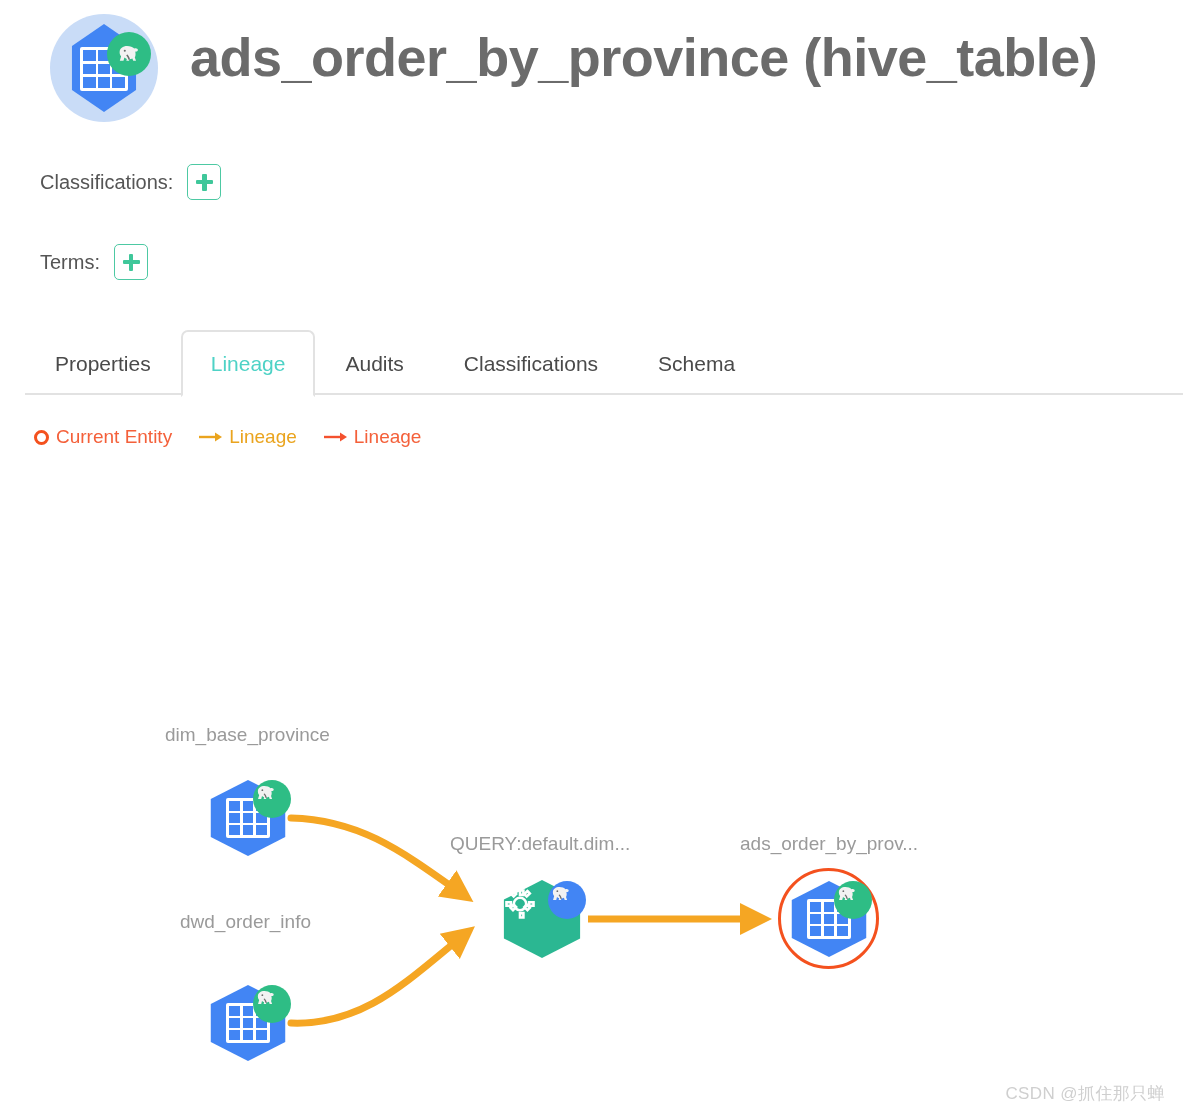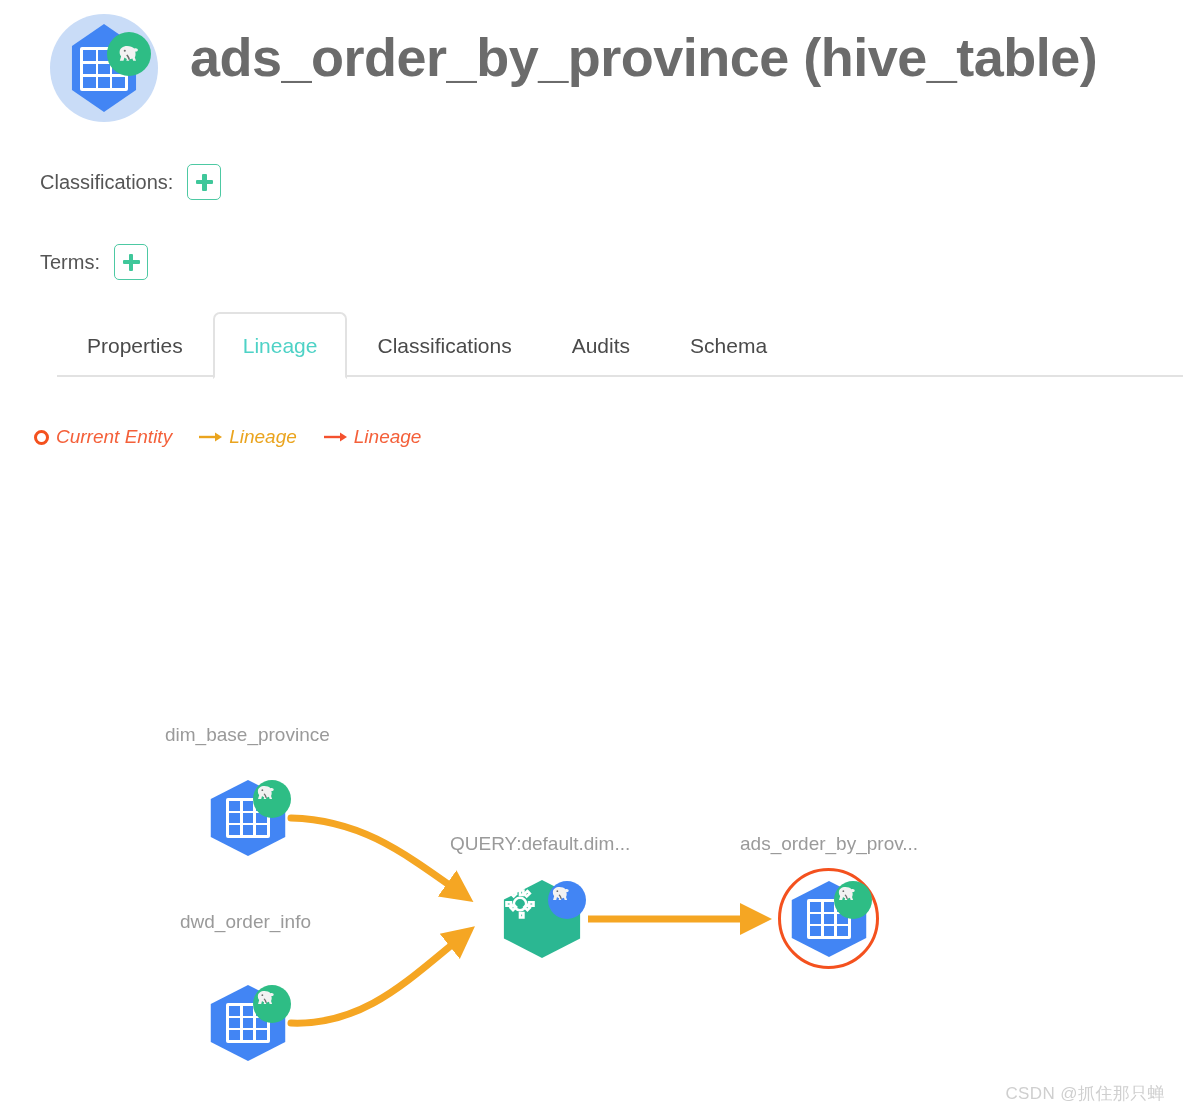--- a/index.html
+++ b/index.html
@@ -133,24 +133,23 @@
     position: absolute;
     background: #3fc79a;
     border-radius: 1px;
   }
   .plus::before { left: 0; top: 6.2px; width: 17px; height: 4.6px; }
   .plus::after  { top: 0; left: 6.2px; height: 17px; width: 4.6px; }
 
   
   .tabs-wrap {
     position: absolute;
-    left: 0; top: 312px;
+    left: 0; top: 330px;
     width: 1042px;
     height: 66px;
-    margin-left: 32px;
   }
   .tabs-underline {
     position: absolute;
     left: 25px;
     top: 63px;
     width: 1158px;
     height: 2px;
     background: #e2e2e2;
   }
   .tabs {
@@ -187,21 +186,20 @@
   }
 
   
   .legend {
     position: absolute;
     left: 34px;
     top: 422px;
     display: flex;
     align-items: center;
     height: 30px;
-    font-style: italic;
   }
   .legend-item {
     display: flex;
     align-items: center;
     font-size: 19px;
     white-space: nowrap;
   }
   .legend-item + .legend-item { margin-left: 26px; }
   .legend-ring {
     width: 15px; height: 15px;
@@ -314,22 +312,22 @@
   <div class="add-btn">
     <span class="plus"></span>
   </div>
 </div>
 
 <div class="tabs-wrap">
   <div class="tabs-underline"></div>
   <div class="tabs">
     <div class="tab">Properties</div>
     <div class="tab active">Lineage</div>
+    <div class="tab">Audits</div>
     <div class="tab">Classifications</div>
-    <div class="tab">Audits</div>
     <div class="tab">Schema</div>
   </div>
 </div>
 
 <div class="legend">
 
   <div class="legend-item">
     <span class="legend-ring"></span>
     <span class="legend-text current">Current Entity</span>
   </div>

